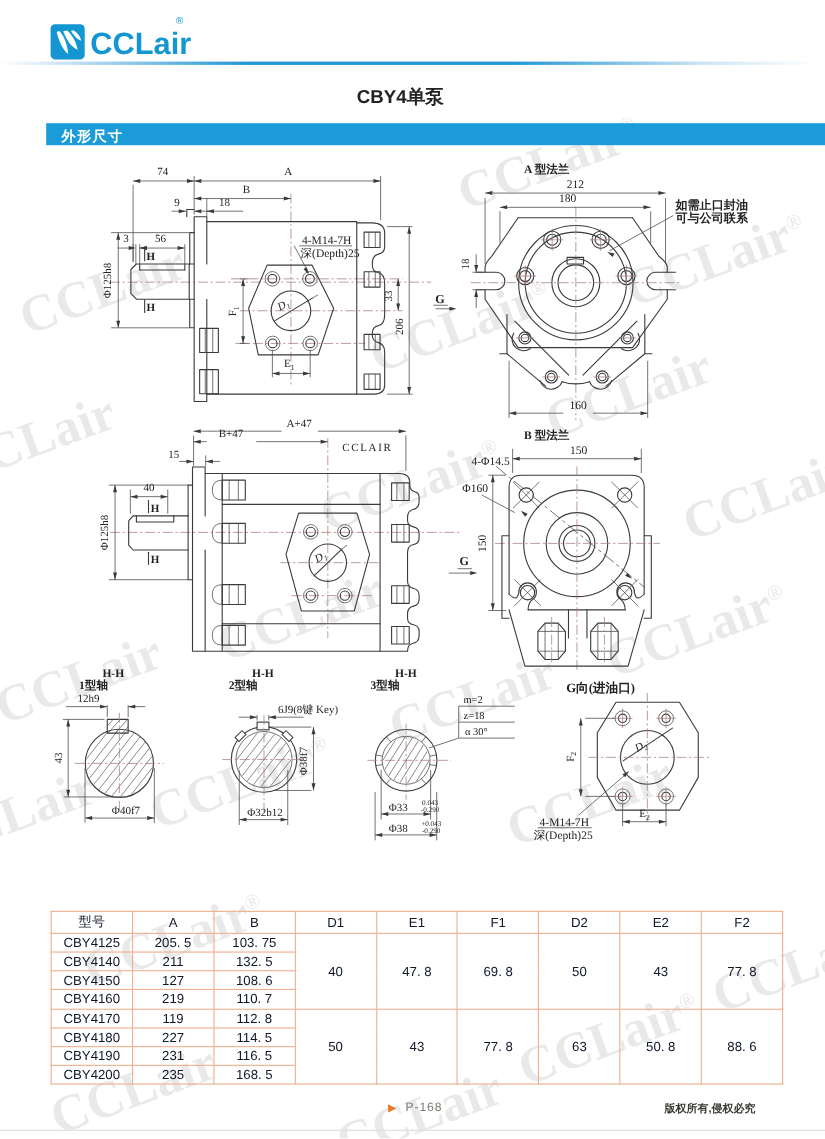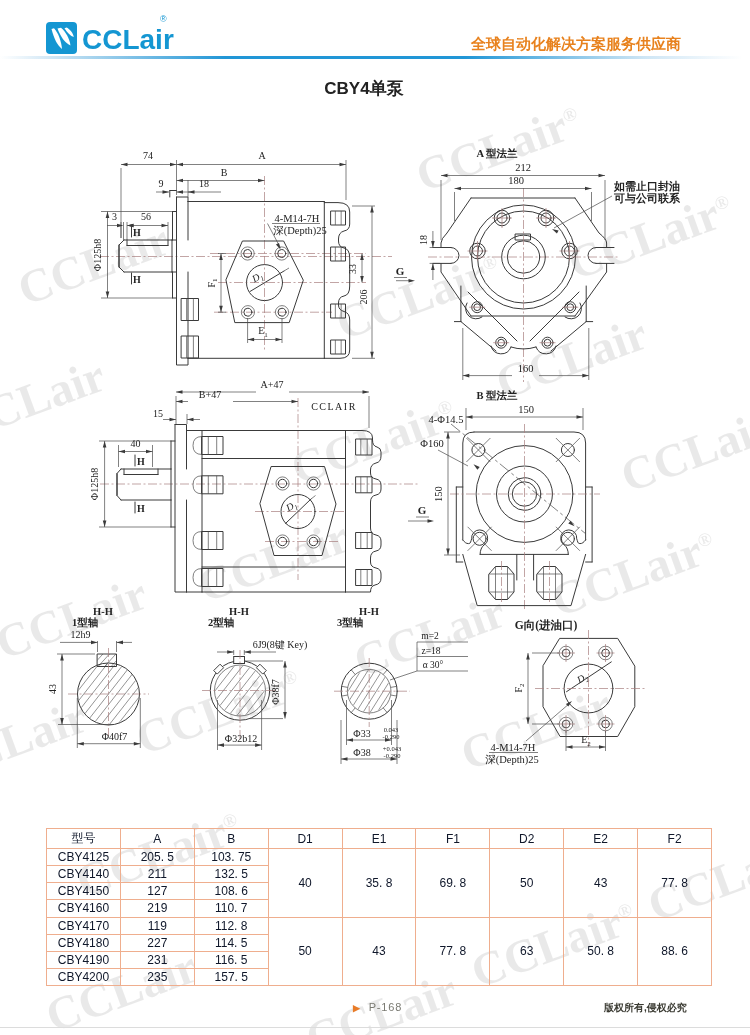--- a/index.html
+++ b/index.html
@@ -55,23 +55,25 @@
 <div class="wm" style="left:43px;top:964px;">CCLair</div>
 <div class="wm" style="left:303px;top:987px;">CCLair</div>
 <div id="logo"></div>
 <svg style="position:absolute;left:46px;top:22px" width="31" height="32" viewBox="0 0 31 32">
  <path d="M5.5 7 C8 17 11.5 23.5 16 27 C15.2 19 12.5 11 8 6.2 Z" fill="#fff"></path>
  <path d="M11.5 6.5 C14.5 14.5 18.5 20.5 24.5 23.5 C23.5 16.5 19.5 9.5 15 5.8 Z" fill="#fff"></path>
  <path d="M18.5 6.2 C21.5 11 24.5 14 27.8 15 C26.8 10.5 23.5 7 20.5 5.6 Z" fill="#fff"></path>
 </svg>
 <div id="logotxt">CCLair</div>
 <div id="logoreg">®</div>
-<div id="slogan">全球自动化解决方案服务供应商</div>
 <div id="hline"></div>
 <div id="title">CBY4单泵</div>
+<div id="bluebar">
+      <span>外形尺寸</span>
+    </div>
 <svg style="position:absolute;left:0;top:0" width="750" height="1035" viewBox="0 0 750 1035">
 <line class="C" x1="100" y1="256.5" x2="392" y2="256.5" stroke-dasharray="9 2.5 2 2.5"></line>
 <line class="C" x1="210" y1="253.5" x2="366" y2="253.5" stroke-dasharray="9 2.5 2 2.5"></line>
 <line class="C" x1="218" y1="282.5" x2="366" y2="282.5" stroke-dasharray="9 2.5 2 2.5"></line>
 <line class="C" x1="214" y1="312.2" x2="332" y2="312.2" stroke-dasharray="9 2.5 2 2.5"></line>
 <line class="C" x1="264.5" y1="176" x2="264.5" y2="350" stroke-dasharray="9 2.5 2 2.5"></line>
 <path class="L" d="M124,240 L172,240 M124,272 L172,272 M124,240 L119,245 L119,267 L124,272 M119,245 L119,267 M172,240 L176.5,240 M172,272 L176.5,272 M172,240 L172,272"></path>
 <line class="L" x1="127" y1="245.5" x2="168" y2="245.5"></line>
 <line class="L" x1="127" y1="240" x2="127" y2="245.5"></line>
 <line class="L" x1="168" y1="240" x2="168" y2="245.5"></line>
@@ -649,21 +651,21 @@
           <td style="width:72.9px">F1</td>
           <td style="width:72.9px">D2</td>
           <td style="width:72.9px">E2</td>
           <td style="width:72.9px">F2</td>
         </tr>
 <tr style="height:17.15px">
           <td>CBY4125</td>
           <td>205. 5</td>
           <td>103. 75</td>
           <td rowspan="4">40</td>
-          <td rowspan="4">35. 8</td>
+          <td rowspan="4">47. 8</td>
           <td rowspan="4">69. 8</td>
           <td rowspan="4">50</td>
           <td rowspan="4">43</td>
           <td rowspan="4">77. 8</td>
         </tr>
 <tr style="height:17.15px">
           <td>CBY4140</td>
           <td>211</td>
           <td>132. 5</td>
         </tr>
@@ -694,20 +696,20 @@
           <td>114. 5</td>
         </tr>
 <tr style="height:17.15px">
           <td>CBY4190</td>
           <td>231</td>
           <td>116. 5</td>
         </tr>
 <tr style="height:17.15px">
           <td>CBY4200</td>
           <td>235</td>
-          <td>157. 5</td>
+          <td>168. 5</td>
         </tr>
 </tbody>
     </table>
 <div id="footer1"><b>▶</b>P-168</div>
 <div id="footer2">版权所有,侵权必究</div>
 <div id="bline"></div>
 </div>
 
 </body></html>

